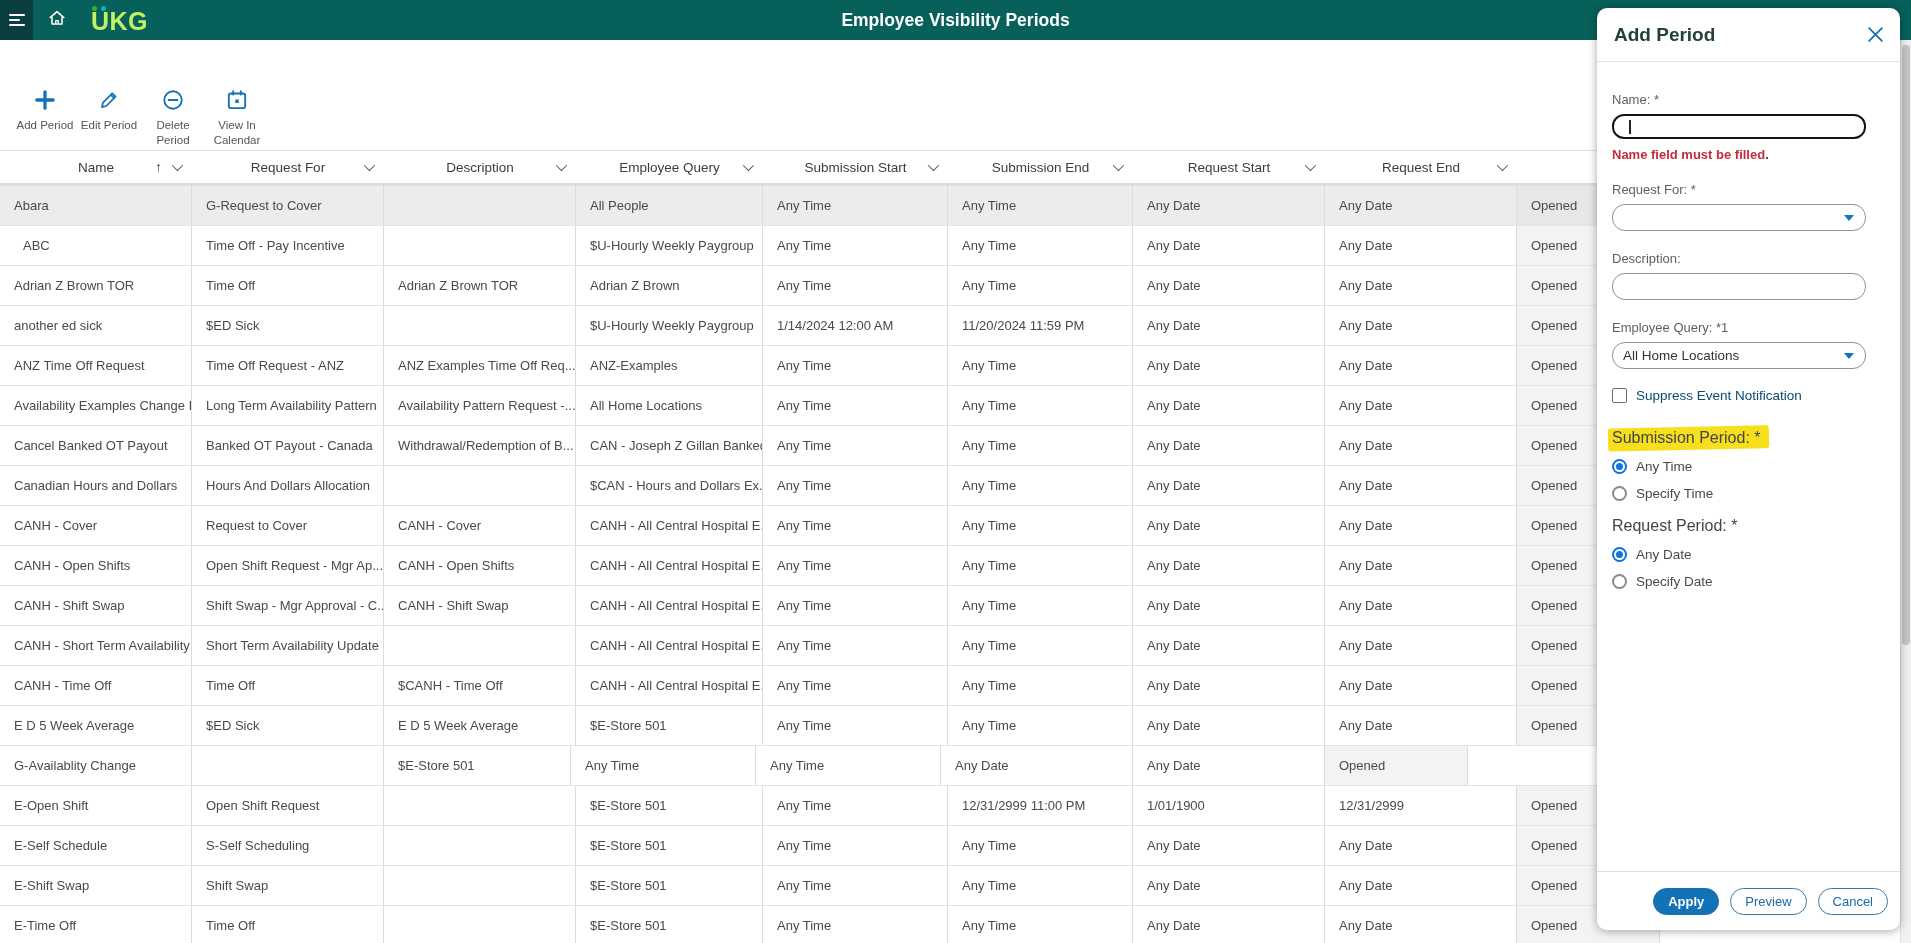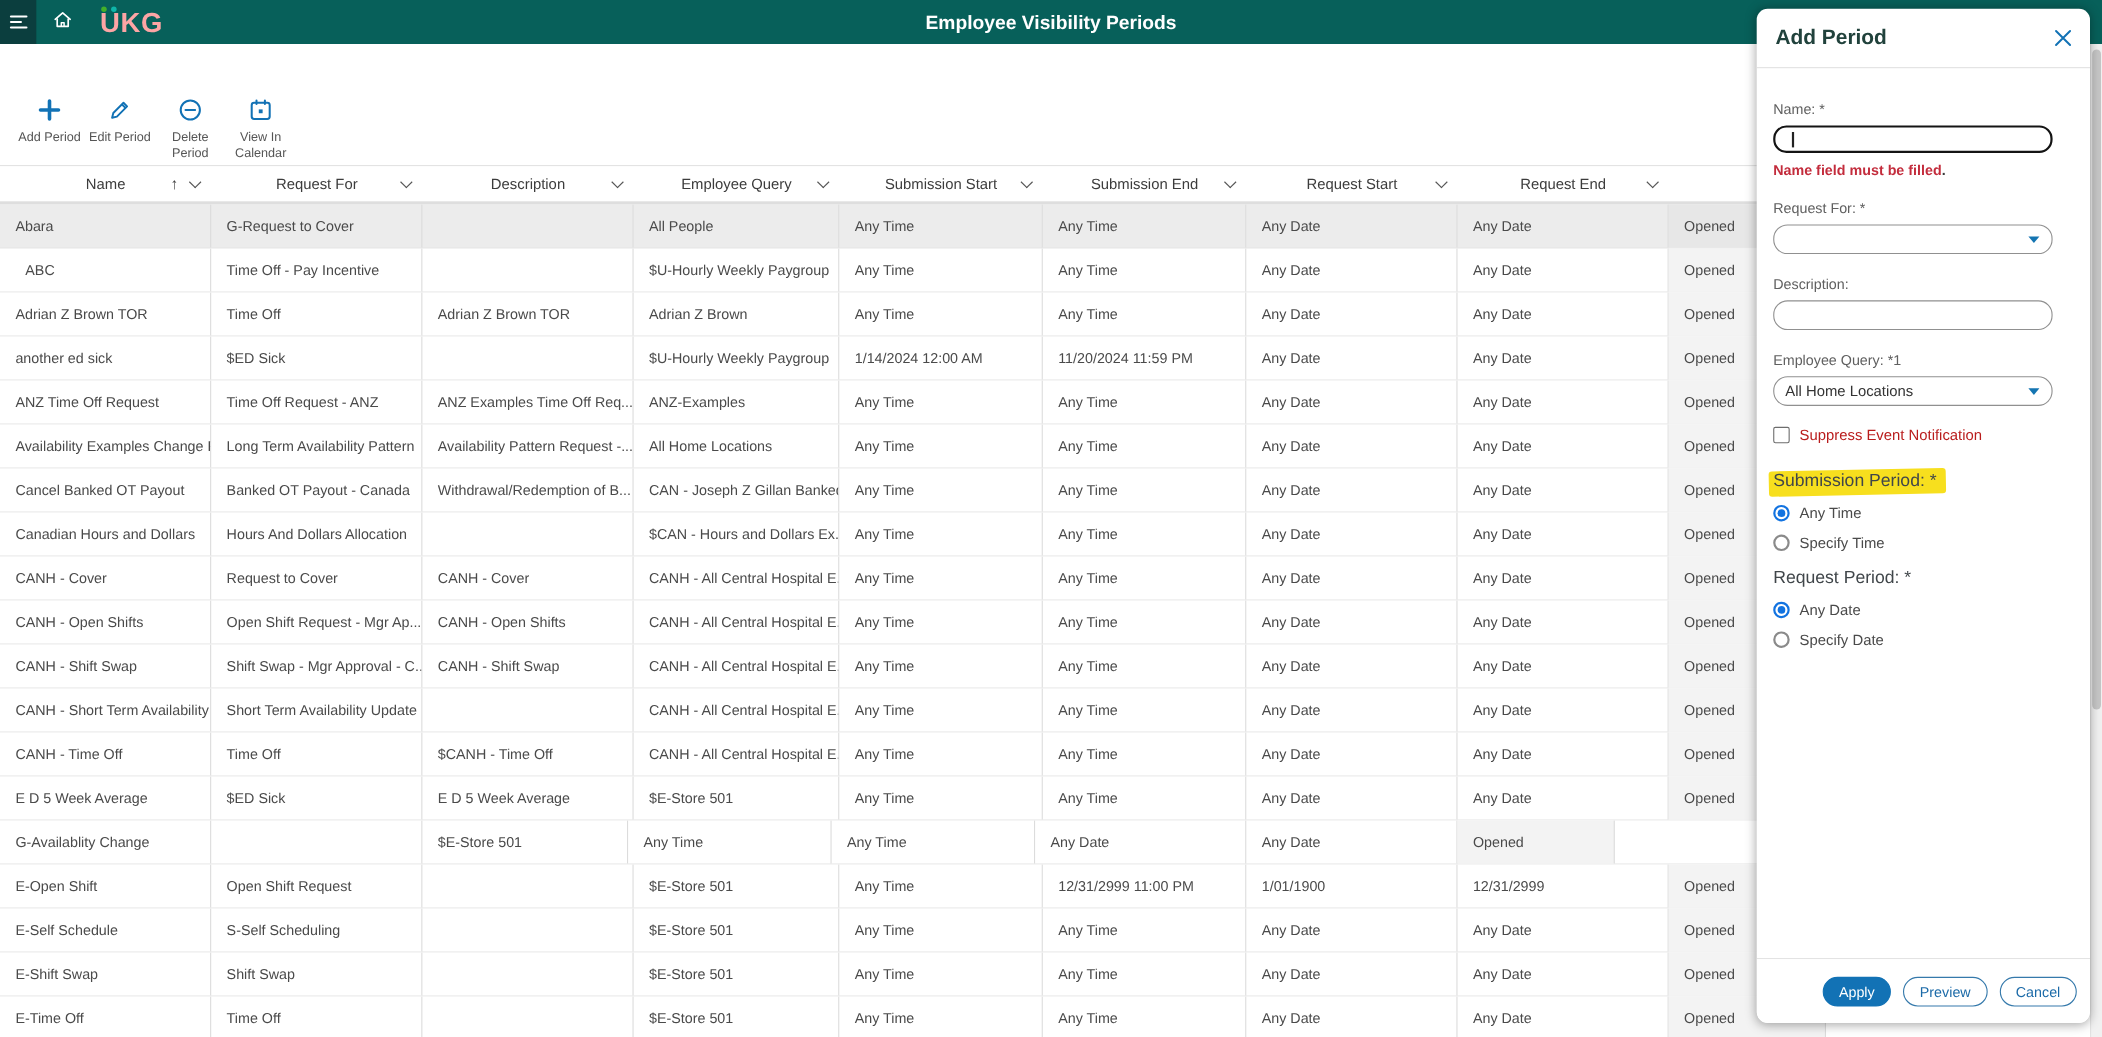--- a/index.html
+++ b/index.html
@@ -6,21 +6,21 @@
   html,body { width:1911px; height:943px; overflow:hidden; }
   body { position:relative; background:#fff; font-family:"Liberation Sans",sans-serif; color:#4a4a4a; }
 
   
   .topbar { position:absolute; top:0; left:0; width:1911px; height:40px; background:#07605A; display:flex; align-items:center; z-index:10; }
   .topbar-strip { width:33px; height:40px; background:#0B3E3E; display:flex; align-items:center; justify-content:center; flex:0 0 33px; }
   .hamburger { display:flex; flex-direction:column; gap:3px; cursor:pointer; }
   .hamburger i { display:block; height:2px; background:#fff; border-radius:1px; }
   .hamburger i:nth-child(1){ width:16px; } .hamburger i:nth-child(2){ width:11px; } .hamburger i:nth-child(3){ width:16px; }
   .home-btn { margin-left:14px; display:flex; align-items:center; }
-  .logo { margin-left:24px; position:relative; color:#fca5a5; font-size:25px; font-weight:800; letter-spacing:.5px; line-height:1; top:1px; }
+  .logo { margin-left:24px; position:relative; color:#bef264; font-size:25px; font-weight:800; letter-spacing:.5px; line-height:1; top:1px; }
   .logo .dot { position:absolute; width:5px; height:5px; border-radius:50%; top:-3px; }
   .logo .dot.green { left:1px;  background:#43B02A; }
   .logo .dot.teal  { left:10px; background:#0FB5A9; }
   .topbar-title { position:absolute; left:0; right:0; text-align:center; color:#fff; font-size:17.5px; font-weight:bold; pointer-events:none; }
 
   
   .toolbar { position:absolute; top:88px; left:0; height:64px; z-index:1; }
   .tool { position:absolute; top:0; display:flex; flex-direction:column; align-items:center; cursor:pointer; }
   .tool svg { display:block; }
   .tool .tool-label { margin-top:6px; font-size:11.5px; color:#555; text-align:center; line-height:1.3; }
@@ -50,32 +50,32 @@
   .field-label { font-size:13px; color:#606060; }
   .pill-input { width:254px; height:27px; border:1px solid #909090; border-radius:13px; background:#fff; display:flex; align-items:center; padding:0 26px 0 10px; position:relative; font-size:13.5px; color:#333; margin-top:7px; }
   .pill-input.focused { height:25px; border:2px solid #141414; border-radius:12px; }
   .text-caret { width:1.5px; height:14px; background:#222; margin-left:5px; }
   .dd-caret { position:absolute; right:11px; top:50%; margin-top:-2.5px; width:0; height:0; border-left:5.5px solid transparent; border-right:5.5px solid transparent; border-top:6px solid #1475B2; }
   .error-msg { margin-top:8px; font-size:13px; font-weight:bold; color:#C32C3C; }
   .error-msg .dot { color:#3a3a3a; }
   .fgroup { margin-top:20px; }
   .check-row { margin-top:19px; display:flex; align-items:center; cursor:pointer; }
   .checkbox { width:15px; height:15px; border:1.5px solid #6d6d6d; border-radius:2px; background:#fff; flex:0 0 15px; }
-  .check-label { margin-left:9px; font-size:13.5px; color:#b91c1c; }
+  .check-label { margin-left:9px; font-size:13.5px; color:#0c4a6e; }
   .section-heading { margin-top:26px; font-size:16px; color:#40464a; }
   .hl { position:relative; display:inline-block; z-index:0; }
   .hl::before { content:""; position:absolute; left:-4px; right:-8px; top:-2px; bottom:-3px; background:#F7DF1E; transform:rotate(-1.2deg); border-radius:3px; z-index:-1; }
   .radio-row { margin-top:12px; display:flex; align-items:center; cursor:pointer; }
   .radio { position:relative; width:15px; height:15px; border:2px solid #8a8a8a; border-radius:50%; flex:0 0 15px; background:#fff; }
   .radio.checked { border-color:#1273E0; }
   .radio.checked::after { content:""; position:absolute; inset:2px; border-radius:50%; background:#1273E0; }
   .radio-label { margin-left:9px; font-size:13.5px; color:#4a4a4a; }
   .panel-footer { position:absolute; left:0; right:0; bottom:0; height:59px; border-top:1px solid #e0e0e0; display:flex; align-items:center; justify-content:flex-end; gap:11px; padding-right:12px; background:#fff; border-radius:0 0 10px 10px; }
   .btn { height:27px; border-radius:14px; font-size:13px; padding:0 14px; display:flex; align-items:center; cursor:pointer; font-family:"Liberation Sans",sans-serif; }
-  .btn-primary { background:#1272B5; color:#fff; border:1px solid #1272B5; font-weight:normal; }
+  .btn-primary { background:#1272B5; color:#fff; border:1px solid #1272B5; font-weight:bold; }
   .btn-secondary { background:#fff; color:#1b6aa8; border:1px solid #3579ab; }
 
   
   .page-scrollbar { position:absolute; right:0; top:40px; bottom:0; width:11px; background:#f1f1f1; border-left:1px solid #e2e2e2; z-index:30; }
   .page-scrollbar .thumb { position:absolute; left:1px; top:5px; width:8px; height:600px; background:#c6c6c6; border-radius:4px; }
 </style>
 </head>
 <body>
 
 <div class="topbar">

